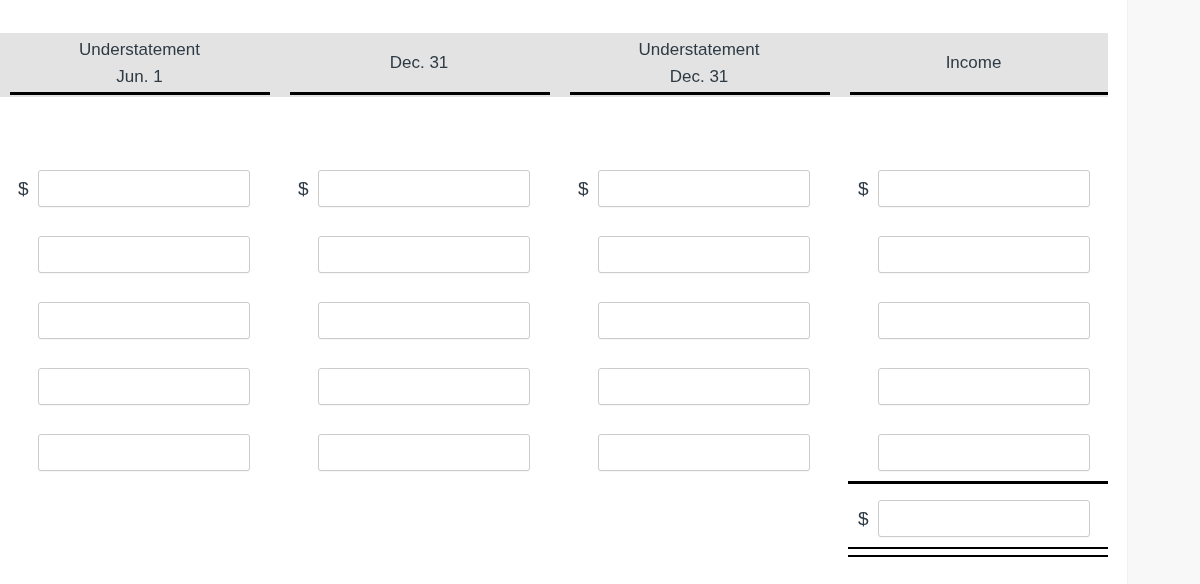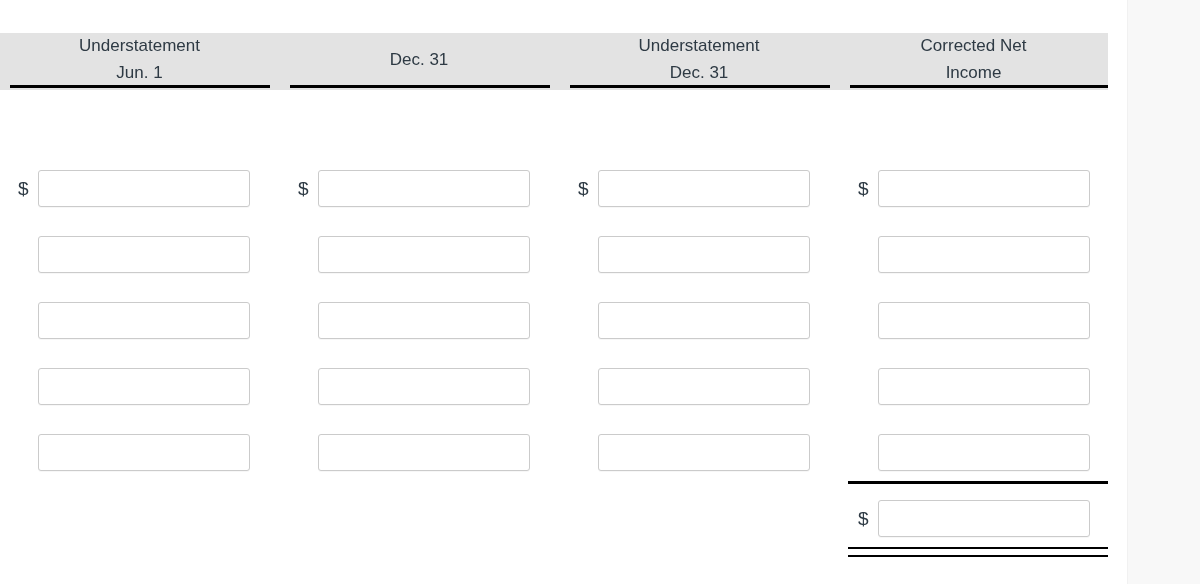--- a/index.html
+++ b/index.html
@@ -63,21 +63,21 @@
     font-size: 18px;
     font-weight: bold;
     letter-spacing: .1px;
     padding-left: 145px;
   }
 
   
   .head-band {
     background: #e3e3e3;
     display: flex;
-    height: 52px;
+    height: 59px;
     box-sizing: border-box;
   }
   .head-cell {
     flex: 0 0 auto;
     display: flex;
     flex-direction: column;
     align-items: center;
     justify-content: center;
     color: #2e3a44;
     font-size: 17px;
@@ -186,21 +186,20 @@
         <span class="l2">Jun. 1</span>
       </div>
       <div class="head-cell col-2">
         <span class="l2">Dec. 31</span>
       </div>
       <div class="head-cell col-3">
         <span class="l1">Understatement</span>
         <span class="l2">Dec. 31</span>
       </div>
       <div class="head-cell col-4">
-        <span class="l1">Corrected Net</span>
         <span class="l2">Income</span>
       </div>
     </div>
 
     <div class="rule-band">
       <div class="rule r1"></div>
       <div class="rule r2"></div>
       <div class="rule r3"></div>
       <div class="rule r4"></div>
     </div>

